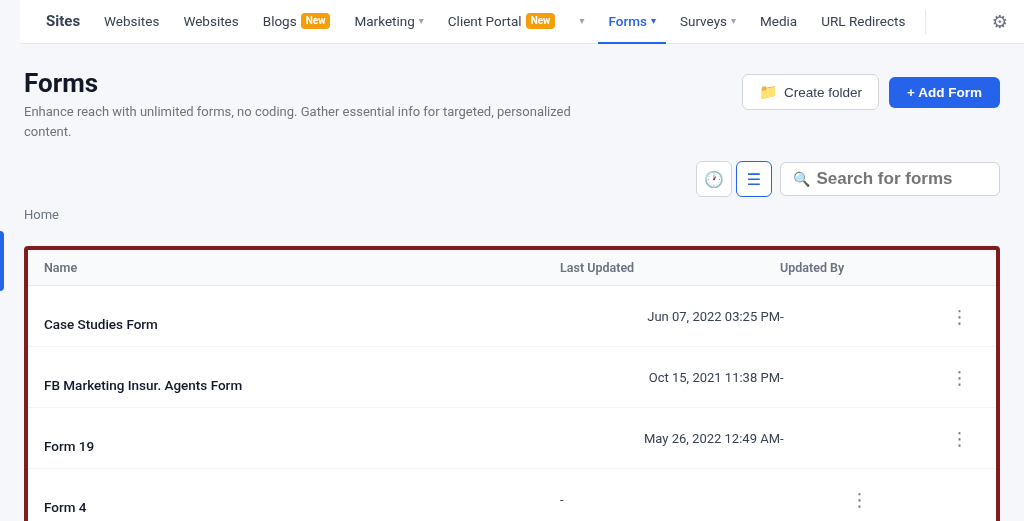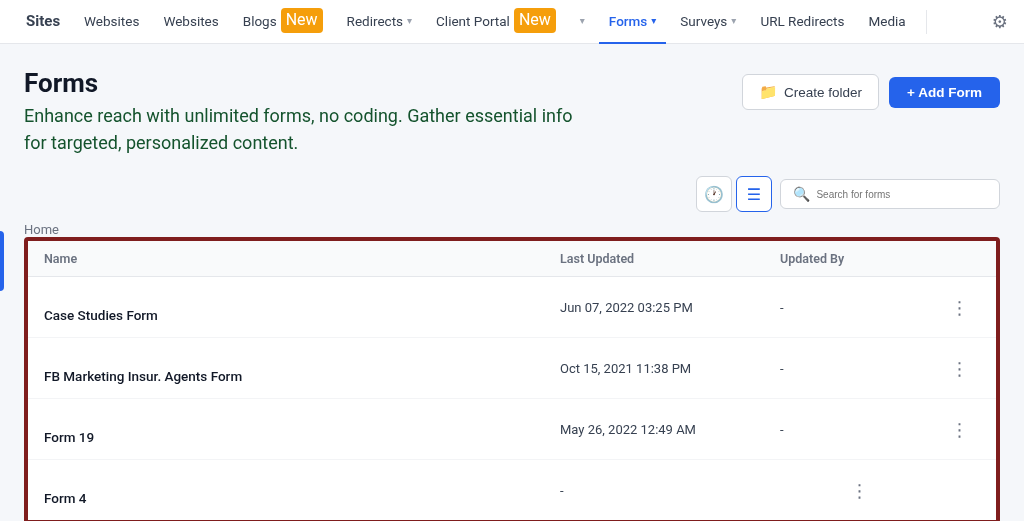--- a/index.html
+++ b/index.html
@@ -15,20 +15,21 @@
 
     
     .top-nav {
       display: flex;
       align-items: center;
       background: #fff;
       border-bottom: 1px solid #e5e7eb;
       padding: 0 16px;
       height: 44px;
       gap: 4px;
+      margin-left: 20px;
     }
     .nav-item {
       padding: 4px 10px;
       font-size: 13.5px;
       color: #374151;
       cursor: pointer;
       white-space: nowrap;
       display: flex;
       align-items: center;
       gap: 4px;
@@ -36,22 +37,22 @@
       border-bottom: 2px solid transparent;
     }
     .nav-item.active {
       color: #2563eb;
       border-bottom: 2px solid #2563eb;
       font-weight: 500;
     }
     .nav-badge {
       background: #f59e0b;
       color: #fff;
-      font-size: 16px;
-      font-weight: 400;
+      font-size: 10px;
+      font-weight: 700;
       padding: 1px 5px;
       border-radius: 4px;
       line-height: 1.4;
     }
     .nav-divider {
       width: 1px;
       height: 24px;
       background: #e5e7eb;
       margin: 0 6px;
     }
@@ -79,22 +80,22 @@
       justify-content: space-between;
       margin-bottom: 20px;
     }
     .page-title-section h1 {
       font-size: 26px;
       font-weight: 700;
       color: #111827;
       margin-bottom: 4px;
     }
     .page-subtitle {
-      font-size: 18px;
-      color: #14532d;
+      font-size: 13px;
+      color: #737373;
       max-width: 560px;
       line-height: 1.5;
     }
     .header-actions {
       display: flex;
       gap: 10px;
       align-items: center;
       flex-shrink: 0;
       margin-top: 6px;
     }
@@ -160,35 +161,36 @@
       gap: 6px;
       border: 1px solid #d1d5db;
       background: #fff;
       border-radius: 6px;
       padding: 6px 12px;
       width: 220px;
     }
     .search-box input {
       border: none;
       outline: none;
-      font-size: 10px;
+      font-size: 17px;
       color: #6b7280;
       width: 100%;
       background: transparent;
+      font-weight: bold;
     }
     .search-icon-inner {
       color: #9ca3af;
       font-size: 14px;
     }
 
     
     .breadcrumb {
       font-size: 13px;
       color: #6b7280;
-      margin-bottom: 0;
+      margin-bottom: 24px;
     }
 
     
     .table-container {
       background: #fef9c3;
       border: 4px solid #7f1d1d;
       border-radius: 4px;
       overflow: hidden;
     }
     .table-header {
@@ -215,20 +217,21 @@
     }
     .cell-name {
       font-size: 13.5px;
       color: #111827;
       font-weight: 500;
       margin-top: 16px;
     }
     .cell-date {
       font-size: 13px;
       color: #374151;
+      text-align: right;
     }
     .cell-updated-by {
       font-size: 13px;
       color: #374151;
     }
     .cell-actions {
       display: flex;
       justify-content: center;
       color: #6b7280;
       cursor: pointer;
@@ -260,43 +263,43 @@
     <span>Websites</span>
   </div>
   <div class="nav-item">
     <span>Websites</span>
   </div>
   <div class="nav-item">
     <span>Blogs</span>
     <span class="nav-badge">New</span>
   </div>
   <div class="nav-item">
-    <span>Redirects</span>
+    <span>Marketing</span>
     <span class="chevron">▾</span>
   </div>
   <div class="nav-item">
     <span>Client Portal</span>
     <span class="nav-badge">New</span>
   </div>
   <div class="nav-item">
     <span class="chevron">▾</span>
   </div>
   <div class="nav-item active">
     <span>Forms</span>
     <span class="chevron" style="color:#2563eb;">▾</span>
   </div>
   <div class="nav-item">
     <span>Surveys</span>
     <span class="chevron">▾</span>
   </div>
   <div class="nav-item">
+    <span>Media</span>
+  </div>
+  <div class="nav-item">
     <span>URL Redirects</span>
-  </div>
-  <div class="nav-item">
-    <span>Media</span>
   </div>
 
   <div class="nav-divider"></div>
   <div class="nav-gear">⚙</div>
 </nav>
 
 <div class="main">
 
   <div class="page-header">
     <div class="page-title-section">

